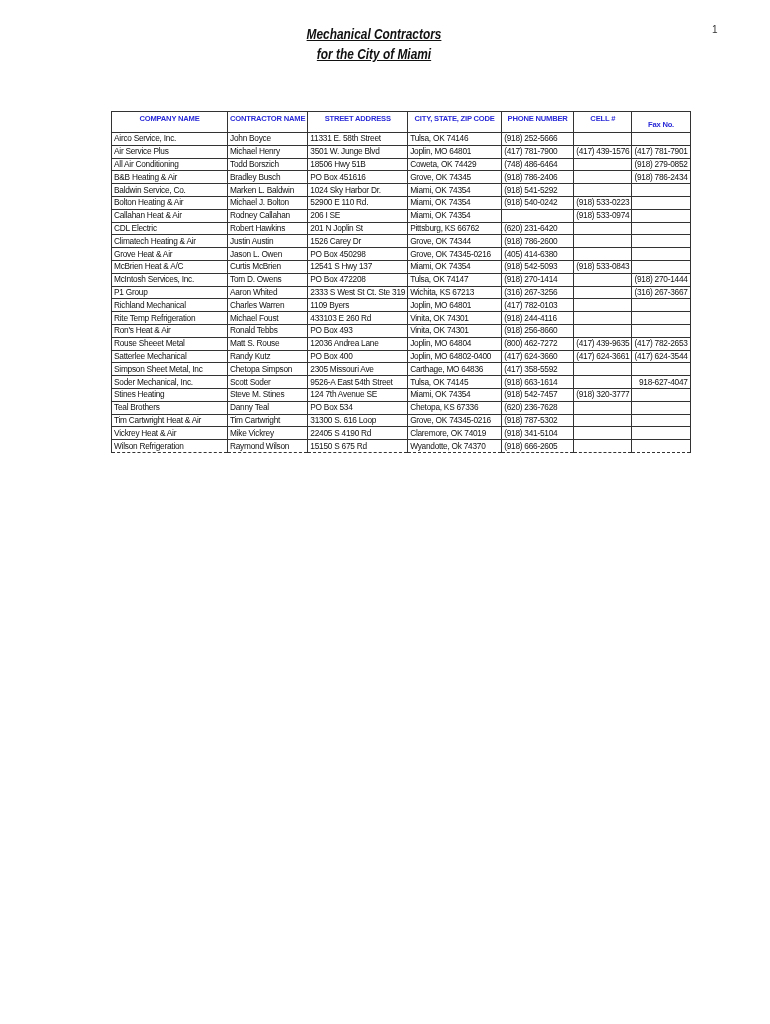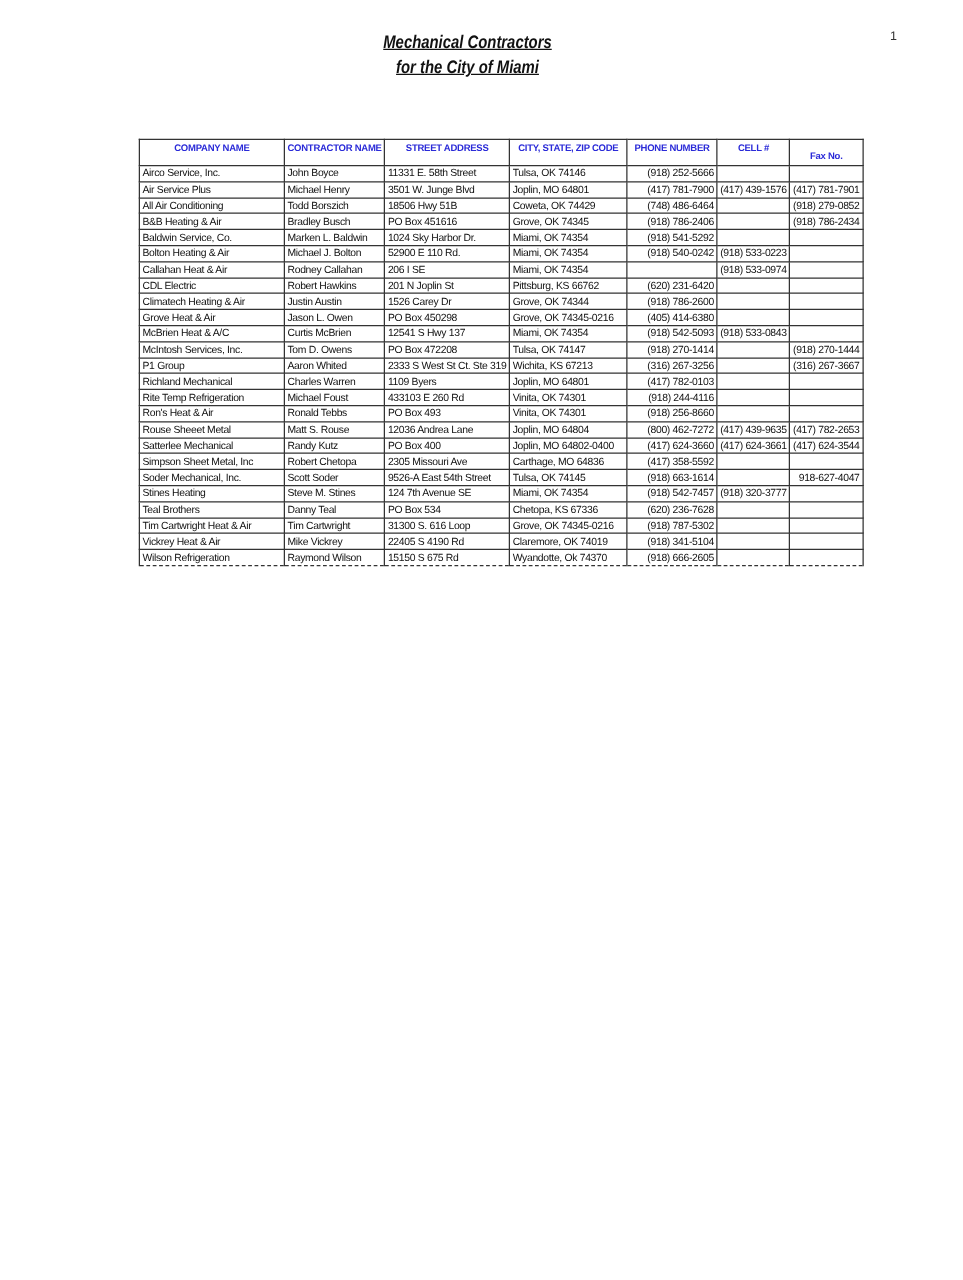--- a/index.html
+++ b/index.html
@@ -5,21 +5,21 @@
   html, body { margin:0; padding:0; background:#ffffff; }
   body { width:770px; height:1024px; position:relative; font-family:"Liberation Sans", sans-serif; color:#111; overflow:hidden; }
   .page-num { position:absolute; left:712px; top:24px; font-size:10px; color:#333; }
   .title-block { position:absolute; left:284px; top:24px; width:180px; text-align:center; }
   .title-line { font-family:"Liberation Sans", sans-serif; font-style:italic; font-weight:bold; font-size:14.5px; text-decoration:underline; line-height:20px; transform:scaleX(0.82); transform-origin:center; white-space:nowrap; }
   table.contractors { position:absolute; left:111px; top:89px; border-collapse:collapse; table-layout:fixed; font-family:"Liberation Sans", sans-serif;margin-top:22px; }
   table.contractors th, table.contractors td { border:1px solid #333; padding:0 2px; height:11.8px; line-height:11px; font-size:8.3px; white-space:nowrap; overflow:hidden; }
   table.contractors th { color:#2a2ad8; font-weight:bold; font-size:7.6px; text-align:center; height:16px; vertical-align:top; padding-top:1px; letter-spacing:-0.2px; }
   table.contractors th.fax { vertical-align:middle; padding-top:4px; }
   table.contractors td { letter-spacing:-0.25px; }
-  td.phone { text-align:right; }
+  td.phone { text-align:left; }
   td.cell { text-align:right; }
   td.fax { text-align:right; }
   table.contractors tbody tr:last-child td { border-bottom:1px dashed #333; }
 </style>
 </head>
 <body>
 
 <div class="page-num">1</div>
 
 <div class="title-block">
@@ -206,21 +206,21 @@
         <td>Satterlee Mechanical</td>
         <td>Randy Kutz</td>
         <td>PO Box 400</td>
         <td>Joplin, MO 64802-0400</td>
         <td class="phone">(417) 624-3660</td>
         <td class="cell">(417) 624-3661</td>
         <td class="fax">(417) 624-3544</td>
       </tr>
       <tr>
         <td>Simpson Sheet Metal, Inc</td>
-        <td>Robert Chetopa</td>
+        <td>Chetopa Simpson</td>
         <td>2305 Missouri Ave</td>
         <td>Carthage, MO  64836</td>
         <td class="phone">(417) 358-5592</td>
         <td class="cell"></td>
         <td class="fax"></td>
       </tr>
       <tr>
         <td>Soder Mechanical, Inc.</td>
         <td>Scott Soder</td>
         <td>9526-A East 54th Street</td>

